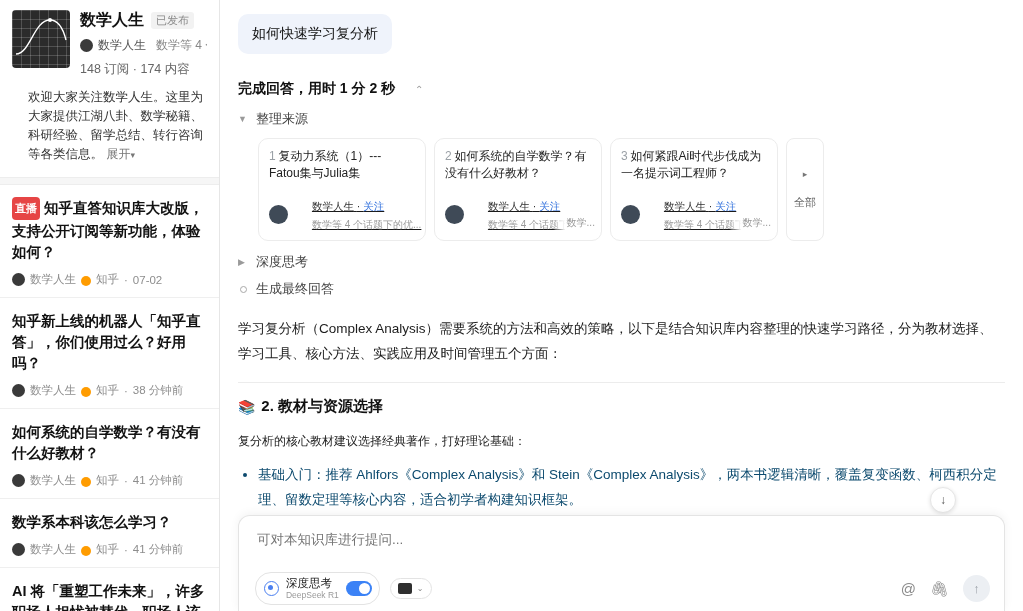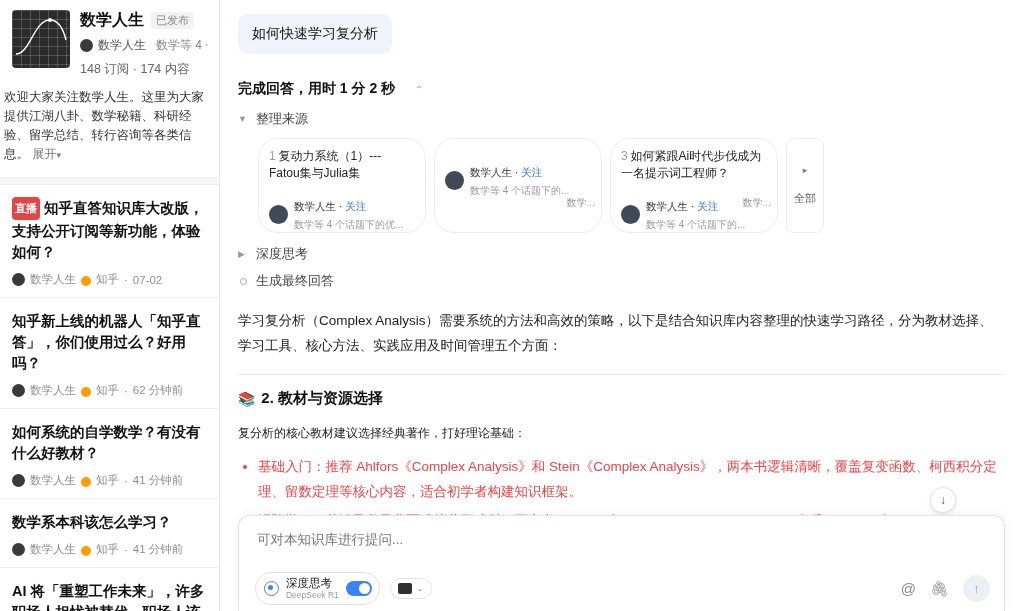--- a/index.html
+++ b/index.html
@@ -76,21 +76,21 @@
     background: #0084ff;
     position: relative; top: 1px;
   }
   .mini-badge.orange { background: #ff9c00; }
   .sub-row .muted { color: #888; }
   .stats {
     margin-top: 7px;
     font-size: 12.5px; color: #666;
   }
   .desc {
-    padding: 4px 12px 12px 4px;
+    padding: 4px 12px 12px 28px;
     font-size: 12.5px; line-height: 19px; color: #333;
     position: relative;
   }
   .desc .expand {
     color: #777; font-size: 12px;
     white-space: nowrap;
   }
   .desc .expand .chev { font-size: 9px; }
   .divider { height: 8px; background: #f6f6f6; border-top: 1px solid #ededed; border-bottom: 1px solid #ededed;}
 
@@ -158,42 +158,43 @@
     margin-left: 2px; margin-right: 1px;
   }
   .sources {
     display: flex; gap: 8px;
     margin: 10px 0 0 20px;
     align-items: stretch;
   }
   .src-card {
     width: 168px;
     border: 1px solid #ececec;
-    border-radius: 20px;
-    padding: 9px 10px 0 10px;
+    border-radius: 10px;
+    padding: 9px 10px 8px 10px;
     background: #fff;
     position: relative;
     overflow: hidden;
   }
   .src-title {
     font-size: 12px; line-height: 17px; color: #222;
     height: 34px; overflow: hidden;
   }
   .src-title .num { color: #9aa0a6; margin-right: 3px; }
   .src-foot {
-    display: flex; align-items: center; gap: 6px;
+    display: flex; align-items: center; gap: 24px;
     margin-top: 14px;
+    text-decoration: underline;
   }
   .src-foot .av { width: 19px; height: 19px; border-radius: 50%; background: #3f4a57; flex:0 0 auto;}
   .src-foot .lines { min-width: 0; flex: 1 1 auto;}
   .src-foot .l1 { font-size: 10.5px; color: #333; white-space: nowrap; overflow: hidden;}
   .src-foot .l1 .follow { color: #2f6fdc; }
   .src-foot .l2 { font-size: 10px; color: #9b9b9b; white-space: nowrap; overflow: hidden; text-overflow: ellipsis;}
   .src-fade {
-    position: absolute; right: 0; bottom: 20px;
+    position: absolute; right: 0; bottom: 8px;
     font-size: 10px; color: #9b9b9b;
     background: linear-gradient(to right, rgba(255,255,255,0), #fff 26%);
     padding: 2px 6px 2px 14px;
   }
   .src-all {
     width: 38px;
     border: 1px solid #ececec;
     border-radius: 8px;
     display: flex; flex-direction: column;
     align-items: center; justify-content: center;
@@ -213,21 +214,21 @@
   }
   .h2 .emoji { font-size: 14px; }
   .sub-para {
     margin-top: 13px;
     font-size: 12px; line-height: 24px; color: #1c1c1c;
   }
   ul.bullets {
     margin: 9px 0 0 0; padding-left: 20px;
   }
   ul.bullets li {
-    font-size: 13.5px; line-height: 25px; color: #ef4444;
+    font-size: 13.5px; line-height: 25px; color: #0c4a6e;
     margin-bottom: 4px;
   }
 
   
   .scroll-down {
     position: absolute;
     left: 710px; top: 487px;
     width: 26px; height: 26px;
     border-radius: 50%;
     background: #fff;
@@ -365,21 +366,21 @@
       <div class="feed-item">
         <div class="feed-title">
           <span>知乎新上线的机器人「知乎直答」，你们使用过么？好用吗？</span>
         </div>
         <div class="feed-meta">
           <span class="dot-av"></span>
           <span>数学人生</span>
           <span class="mini-badge orange"></span>
           <span class="src">知乎</span>
           <span>·</span>
-          <span>62 分钟前</span>
+          <span>38 分钟前</span>
         </div>
       </div>
 
       <div class="feed-item">
         <div class="feed-title">
           <span>如何系统的自学数学？有没有什么好教材？</span>
         </div>
         <div class="feed-meta">
           <span class="dot-av"></span>
           <span>数学人生</span>
@@ -443,20 +444,23 @@
                 <span class="l1">
                   <span>数学人生</span>
                   <span> · </span><span class="follow">关注</span>
                 </span>
                 <span class="l2">数学等 4 个话题下的优...</span>
               </span>
             </div>
           </div>
 
           <div class="src-card">
+            <div class="src-title">
+              <span class="num">2</span><span>如何系统的自学数学？有没有什么好教材？</span>
+            </div>
             <div class="src-foot">
               <span class="av"></span>
               <span class="lines">
                 <span class="l1">
                   <span>数学人生</span>
                   <span> · </span><span class="follow">关注</span>
                 </span>
                 <span class="l2">数学等 4 个话题下的...</span>
               </span>
             </div>

